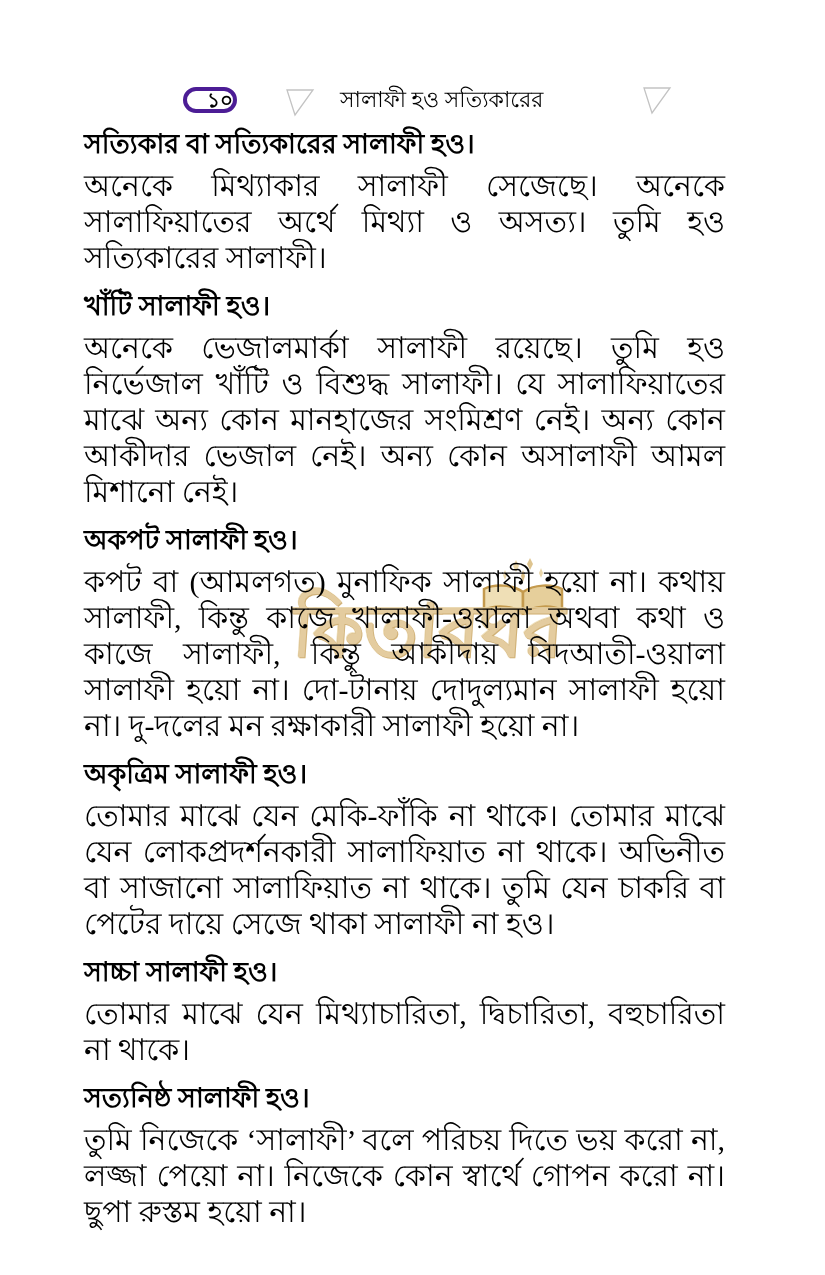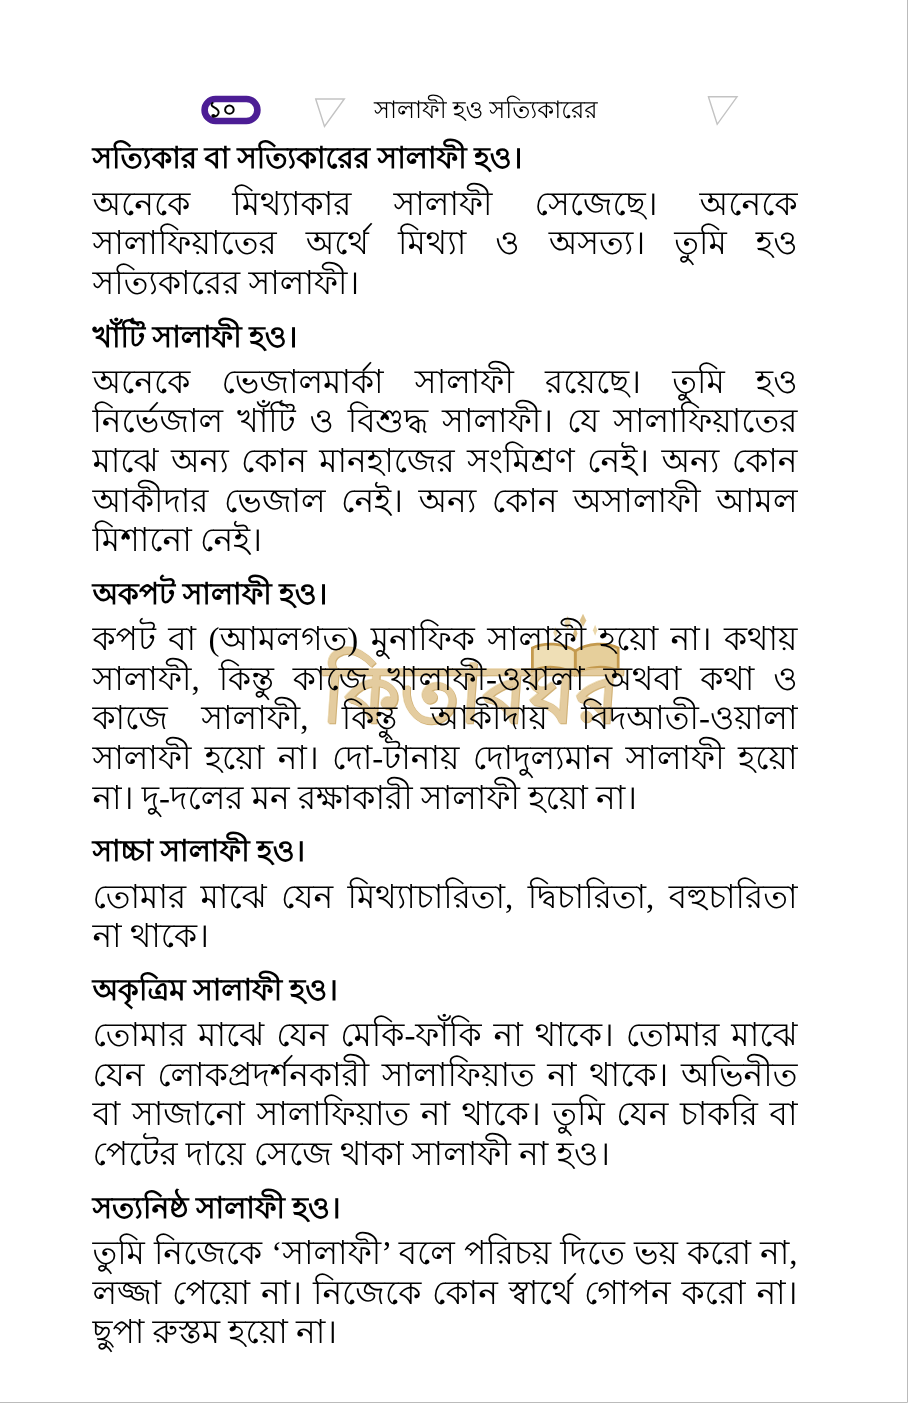--- a/index.html
+++ b/index.html
@@ -10,22 +10,22 @@
     background:#ffffff;
     font-family:"Liberation Serif","DejaVu Serif",serif;
     color:#000;
     overflow:hidden;
   }
 
   
   .page-num{
     position:absolute;left:183px;top:87px;
     width:54px;height:26px;
-    border:6px solid #4c1d95;border-radius:15px;
-    display:flex;align-items:center;justify-content:flex-start;
+    border:4px solid #4c1d95;border-radius:15px;
+    display:flex;align-items:center;justify-content:flex-end;
     font-size:20px;font-weight:bold;line-height:1;
     box-sizing:border-box;
   }
   .header-title{
     position:absolute;left:340px;top:86px;width:240px;
     text-align:left;font-size:22px;line-height:28px;
   }
   .ornament{position:absolute;width:30px;height:30px;}
   .ornament.left{left:286px;top:88px;}
   .ornament.right{left:643px;top:86px;}
@@ -112,26 +112,26 @@
       </section>
       <section>
         <h2 class="heading">খাঁটি সালাফী হও।</h2>
         <p class="para">অনেকে ভেজালমার্কা সালাফী রয়েছে। তুমি হও নির্ভেজাল খাঁটি ও বিশুদ্ধ সালাফী। যে সালাফিয়াতের মাঝে অন্য কোন মানহাজের সংমিশ্রণ নেই। অন্য কোন আকীদার ভেজাল নেই। অন্য কোন অসালাফী আমল মিশানো নেই।</p>
       </section>
       <section>
         <h2 class="heading">অকপট সালাফী হও।</h2>
         <p class="para">কপট বা (আমলগত) মুনাফিক সালাফী হয়ো না। কথায় সালাফী, কিন্তু কাজে খালাফী-ওয়ালা অথবা কথা ও কাজে সালাফী, কিন্তু আকীদায় বিদআতী-ওয়ালা সালাফী হয়ো না। দো-টানায় দোদুল্যমান সালাফী হয়ো না। দু-দলের মন রক্ষাকারী সালাফী হয়ো না।</p>
       </section>
       <section>
+        <h2 class="heading">অকৃত্রিম সালাফী হও।</h2>
+        <p class="para">তোমার মাঝে যেন মেকি-ফাঁকি না থাকে। তোমার মাঝে যেন লোকপ্রদর্শনকারী সালাফিয়াত না থাকে। অভিনীত বা সাজানো সালাফিয়াত না থাকে। তুমি যেন চাকরি বা পেটের দায়ে সেজে থাকা সালাফী না হও।</p>
+      </section>
+      <section>
         <h2 class="heading">সাচ্চা সালাফী হও।</h2>
         <p class="para">তোমার মাঝে যেন মিথ্যাচারিতা, দ্বিচারিতা, বহুচারিতা না থাকে।</p>
-      </section>
-      <section>
-        <h2 class="heading">অকৃত্রিম সালাফী হও।</h2>
-        <p class="para">তোমার মাঝে যেন মেকি-ফাঁকি না থাকে। তোমার মাঝে যেন লোকপ্রদর্শনকারী সালাফিয়াত না থাকে। অভিনীত বা সাজানো সালাফিয়াত না থাকে। তুমি যেন চাকরি বা পেটের দায়ে সেজে থাকা সালাফী না হও।</p>
       </section>
       <section>
         <h2 class="heading">সত্যনিষ্ঠ সালাফী হও।</h2>
         <p class="para">তুমি নিজেকে ‘সালাফী’ বলে পরিচয় দিতে ভয় করো না, লজ্জা পেয়ো না। নিজেকে কোন স্বার্থে গোপন করো না। ছুপা রুস্তম হয়ো না।</p>
       </section>
     </main>
 
 </div>
 
 </body></html>

